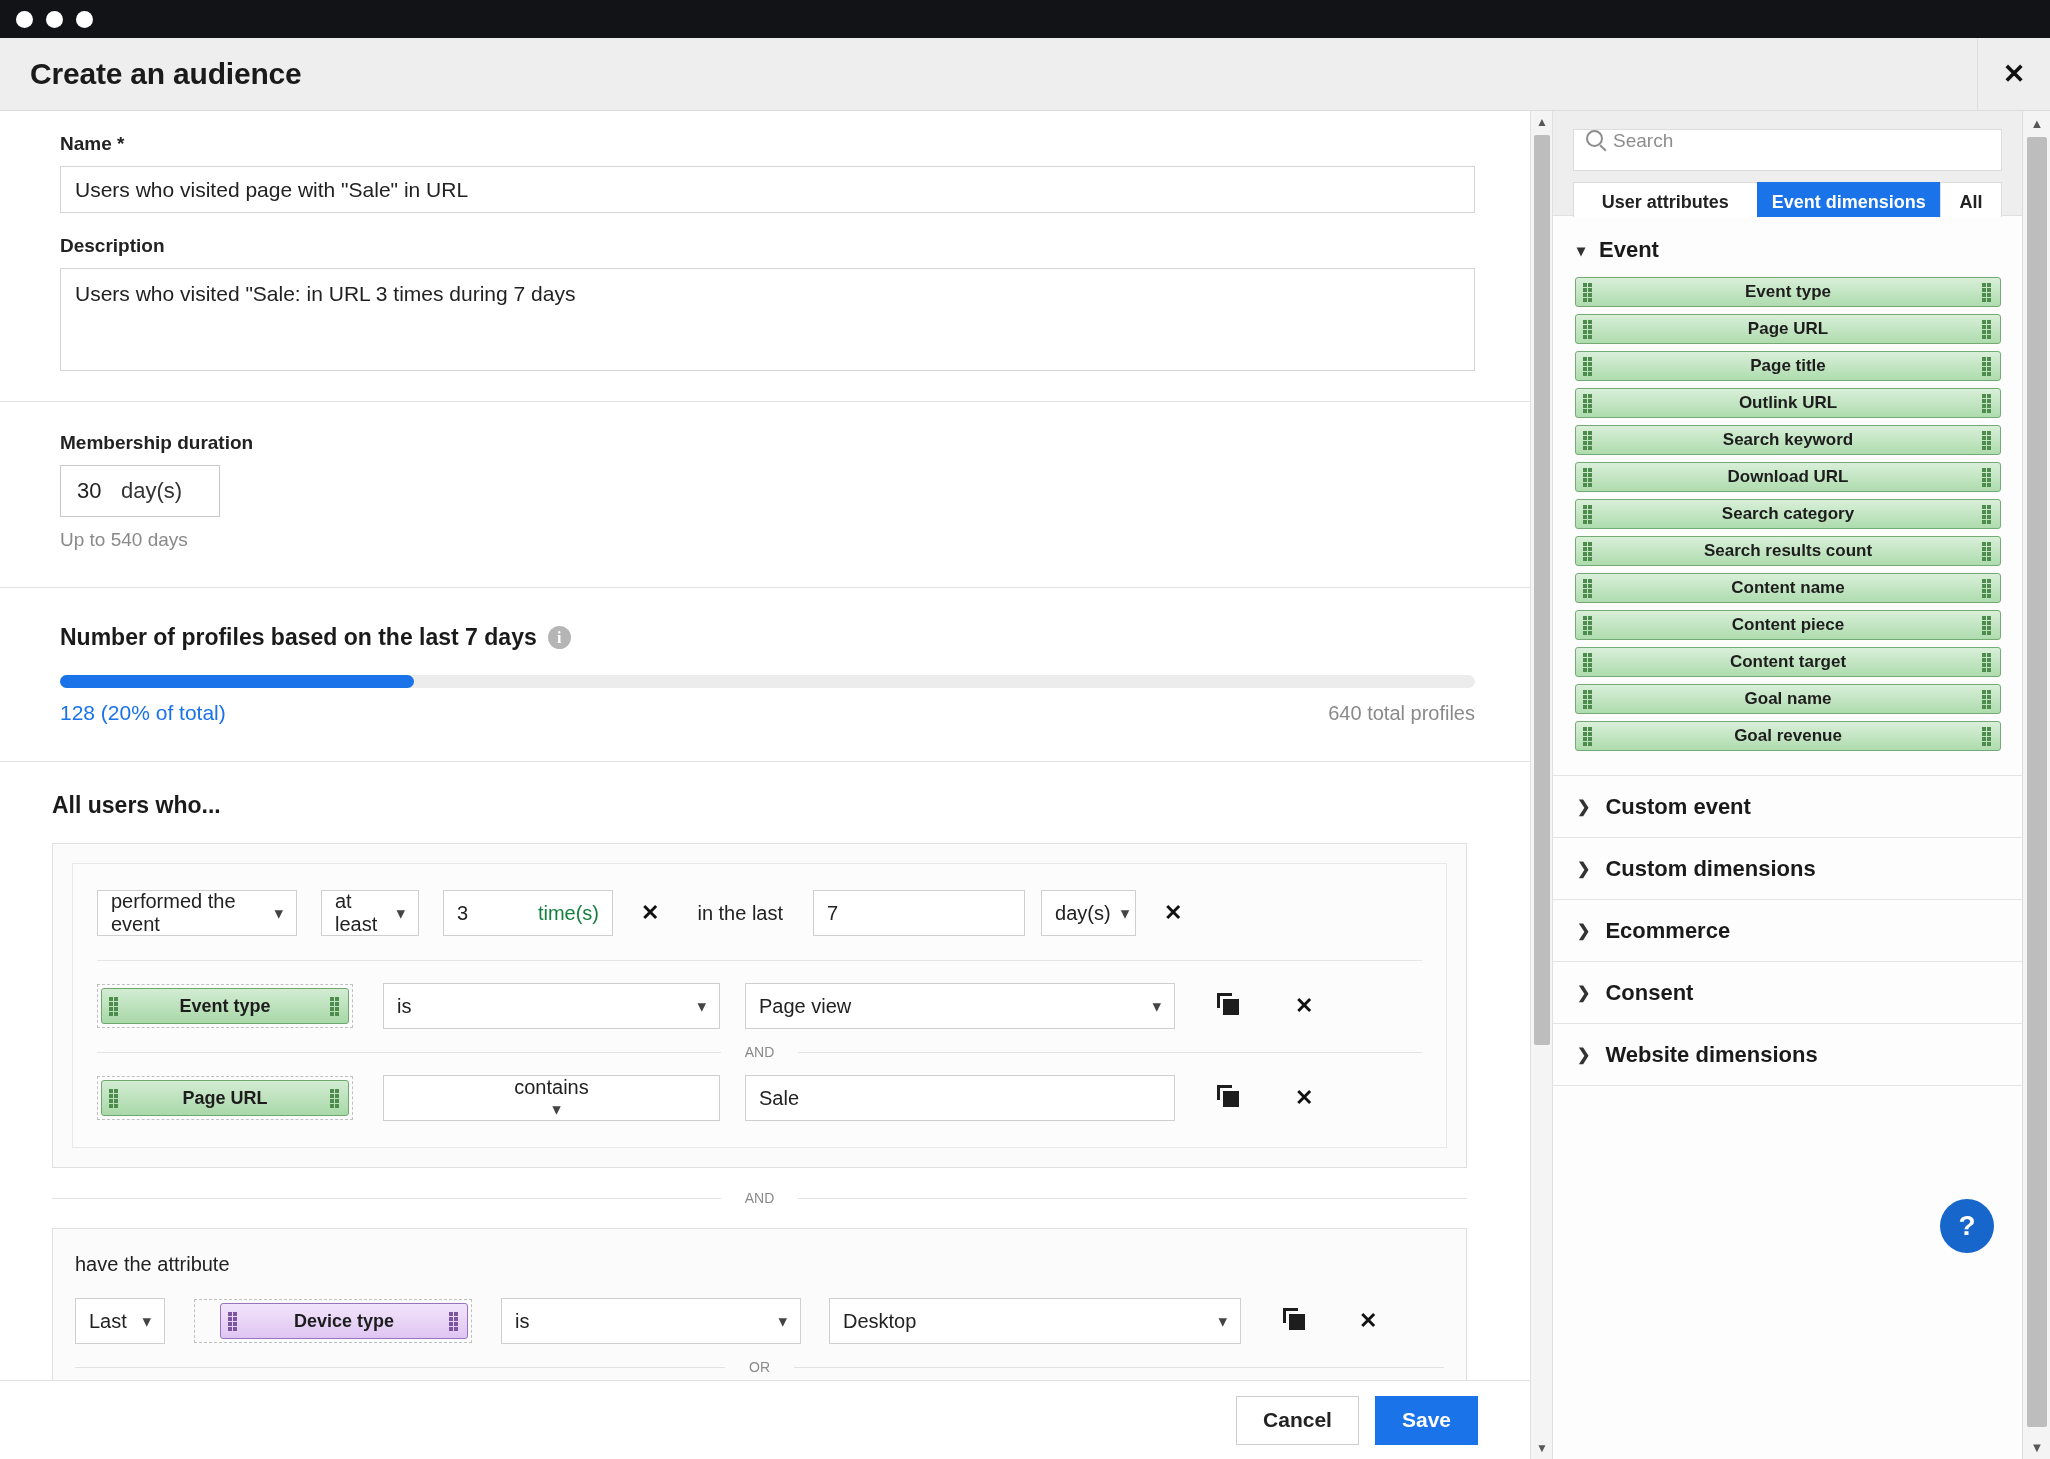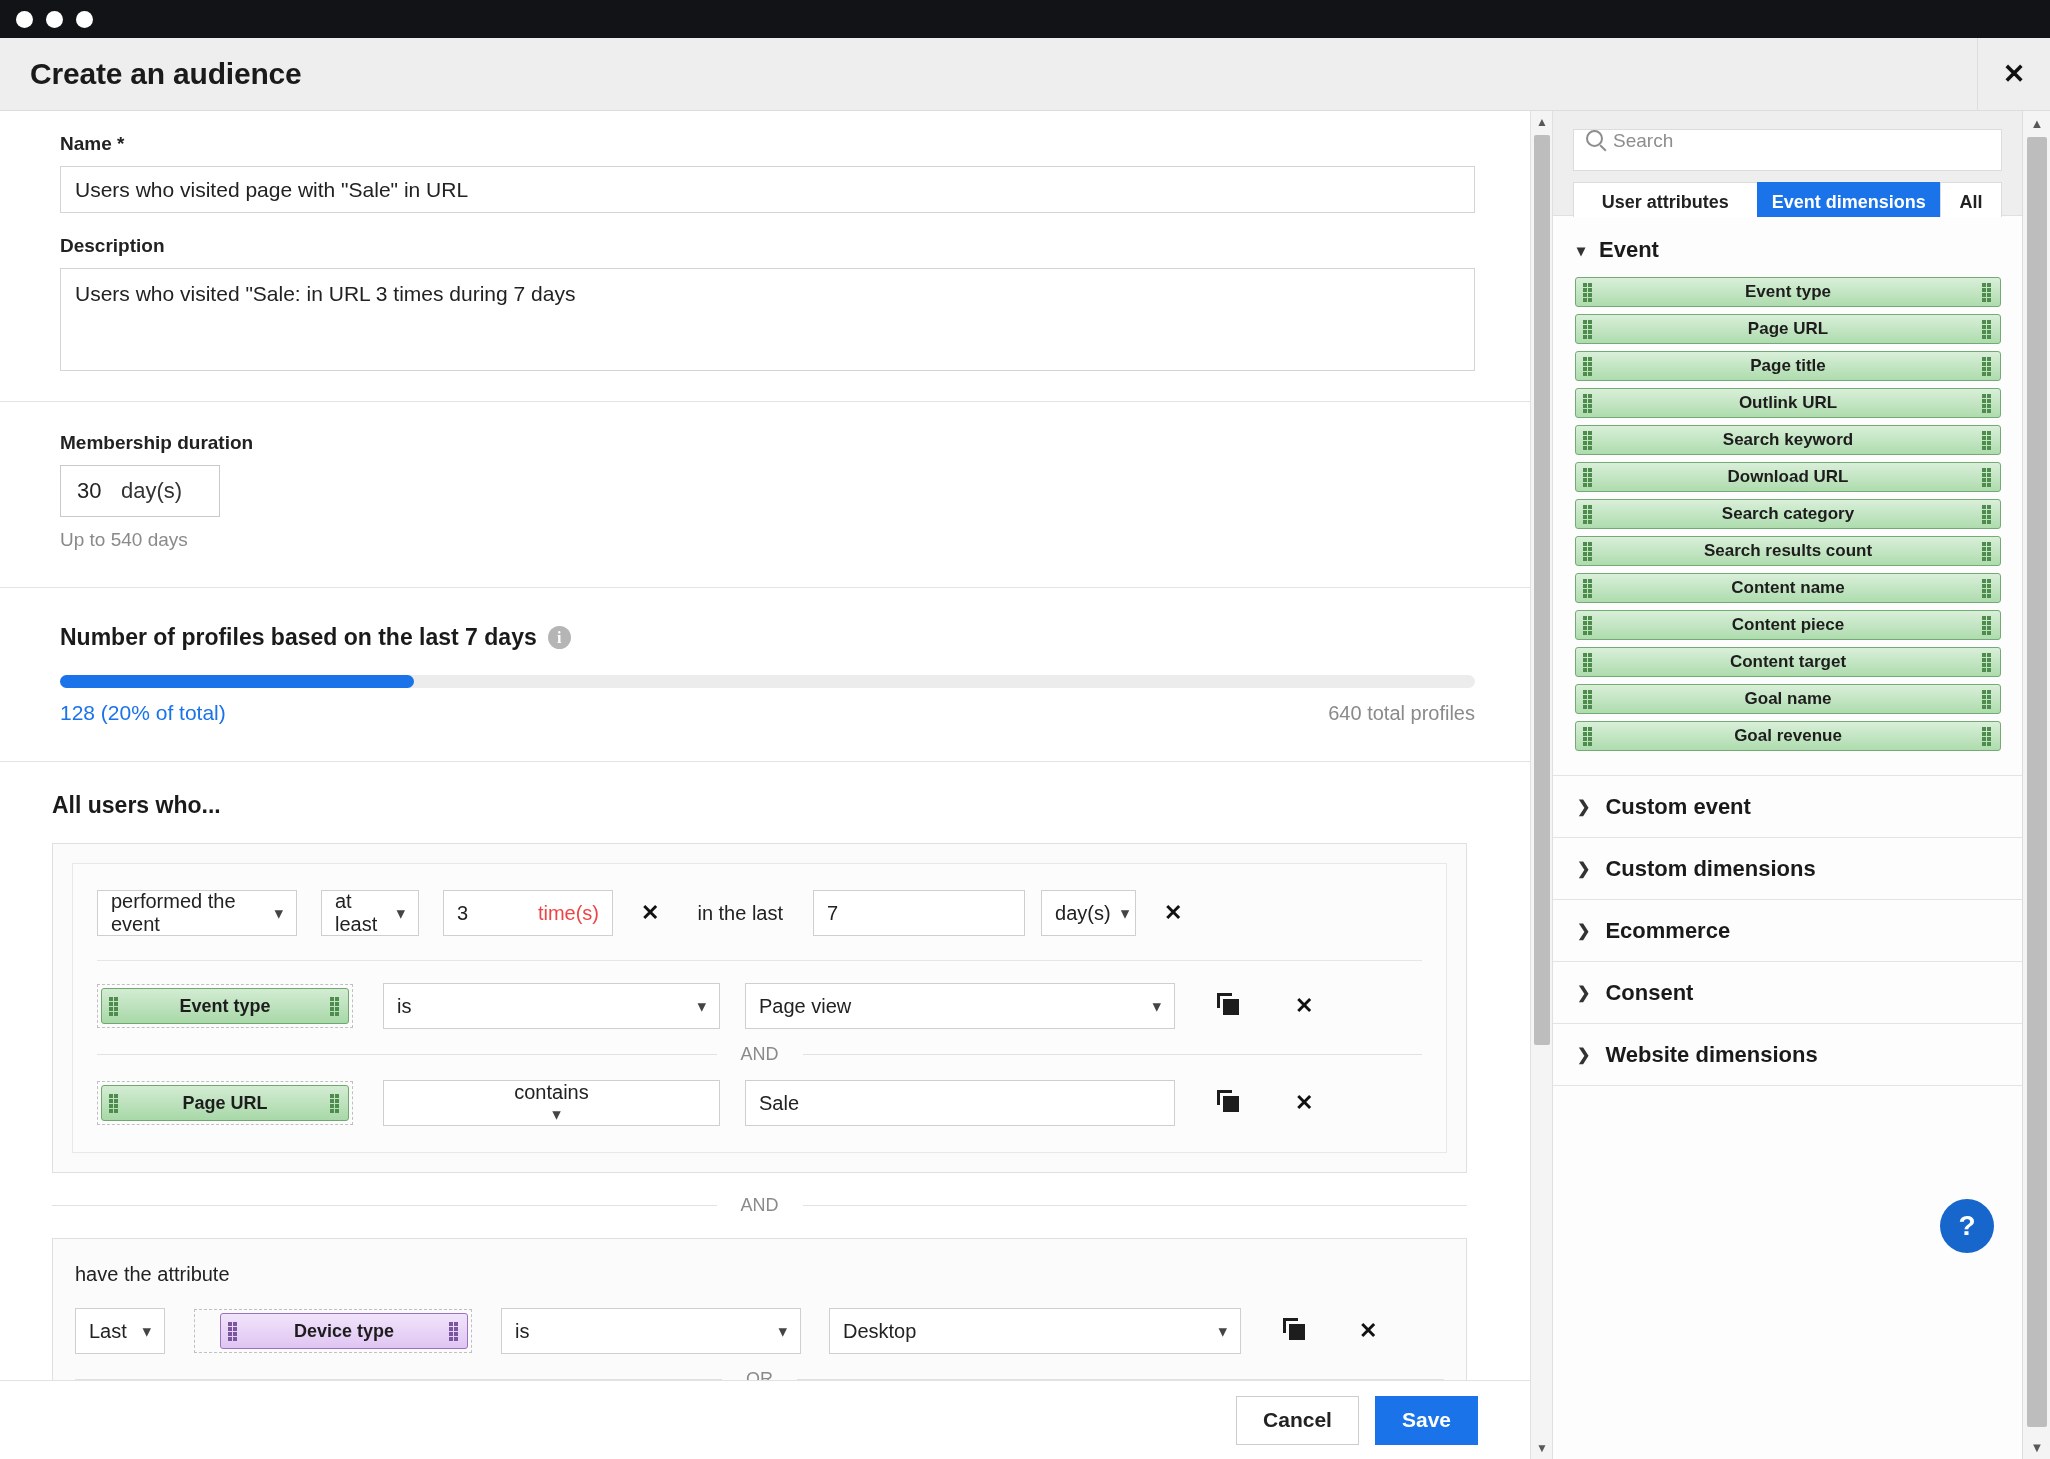--- a/index.html
+++ b/index.html
@@ -161,21 +161,21 @@
     display: flex; align-items: center; justify-content: space-between;
     font-size: 20px; color: #222; padding: 0 13px;
     cursor: pointer;
   }
   .sel .cv { font-size: 17px; color: #444; margin-left: 10px; }
   .num-input {
     height: 46px; border: 1px solid #cfcfcf; background: #fff;
     display: flex; align-items: center; justify-content: space-between;
     font-size: 20px; color: #222; padding: 0 13px;
   }
-  .num-input .suffix { color: #ef4444; }
+  .num-input .suffix { color: #15803d; }
   .x-btn {
     font-size: 22px; color: #111; font-weight: bold;
     cursor: pointer; padding: 0 12px;
     display: flex; align-items: center; justify-content: center;
   }
   .plain-label { font-size: 20px; color: #222; }
 
   .hr-sep { height: 1px; background: #e6e6e6; width: 100%; margin: 24px 0 0 0; }
 
   
@@ -206,21 +206,21 @@
     width: 11px; height: 18px;
     display: grid; grid-template-columns: 4px 4px; grid-template-rows: repeat(4, 4px);
     gap: 1px;
   }
   .grip i { width: 4px; height: 4px; display: block; }
   .chip.green .grip i { background: #4e8c4e; }
   .chip.purple .grip i { background: #7b55a0; }
 
   .and-sep {
     display: flex; align-items: center; width: 100%;
-    font-size: 18px; color: #8a8a8a; gap: 24px;
+    font-size: 14px; color: #8a8a8a; gap: 24px;
     margin: 15px 0;
   }
   .and-sep .ln { flex: 1; height: 1px; background: #e2e2e2; }
 
   .icon-copy {
     width: 26px; height: 26px; position: relative; cursor: pointer;
   }
   .icon-copy .back {
     position: absolute; left: 0; top: 0; width: 15px; height: 15px;
     border: 3px solid #1d1d1d; border-right: none; border-bottom: none;

